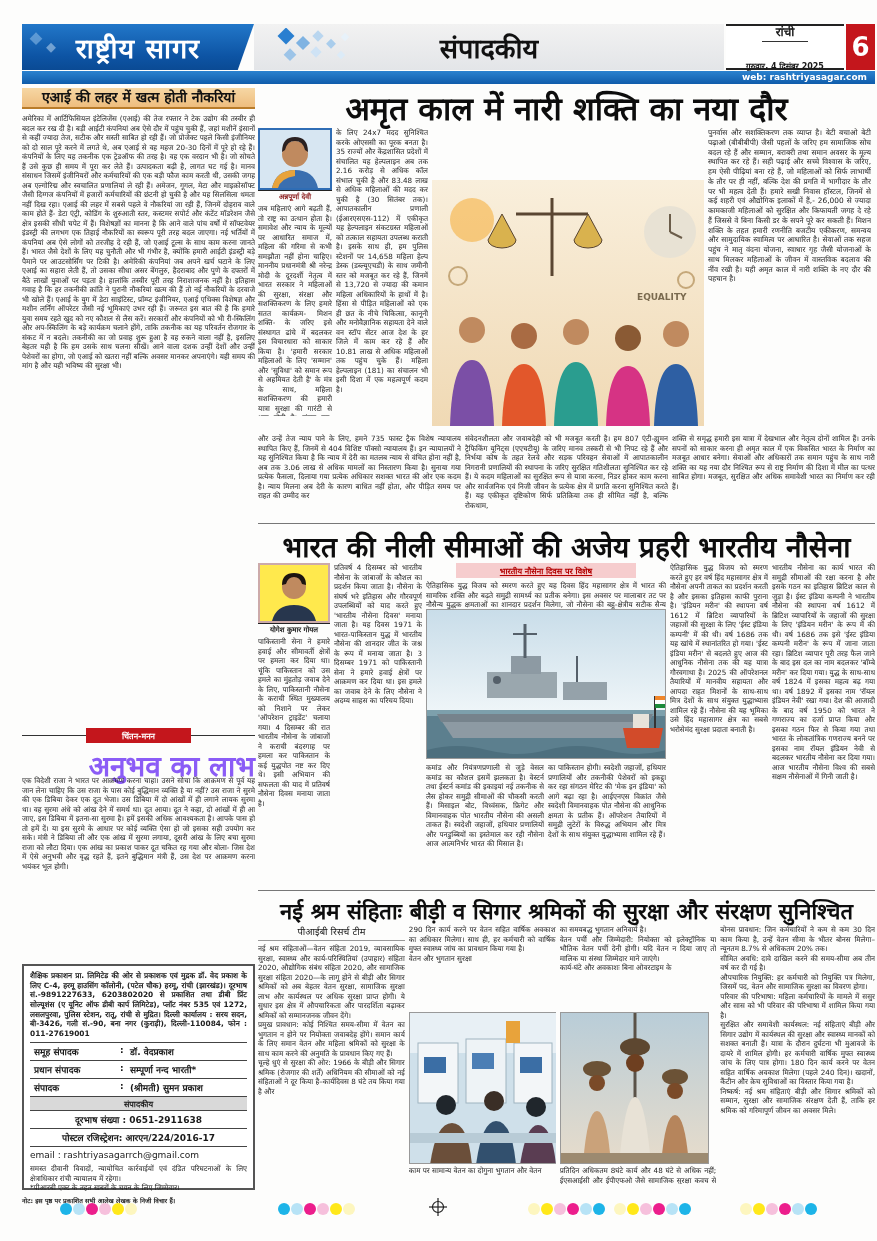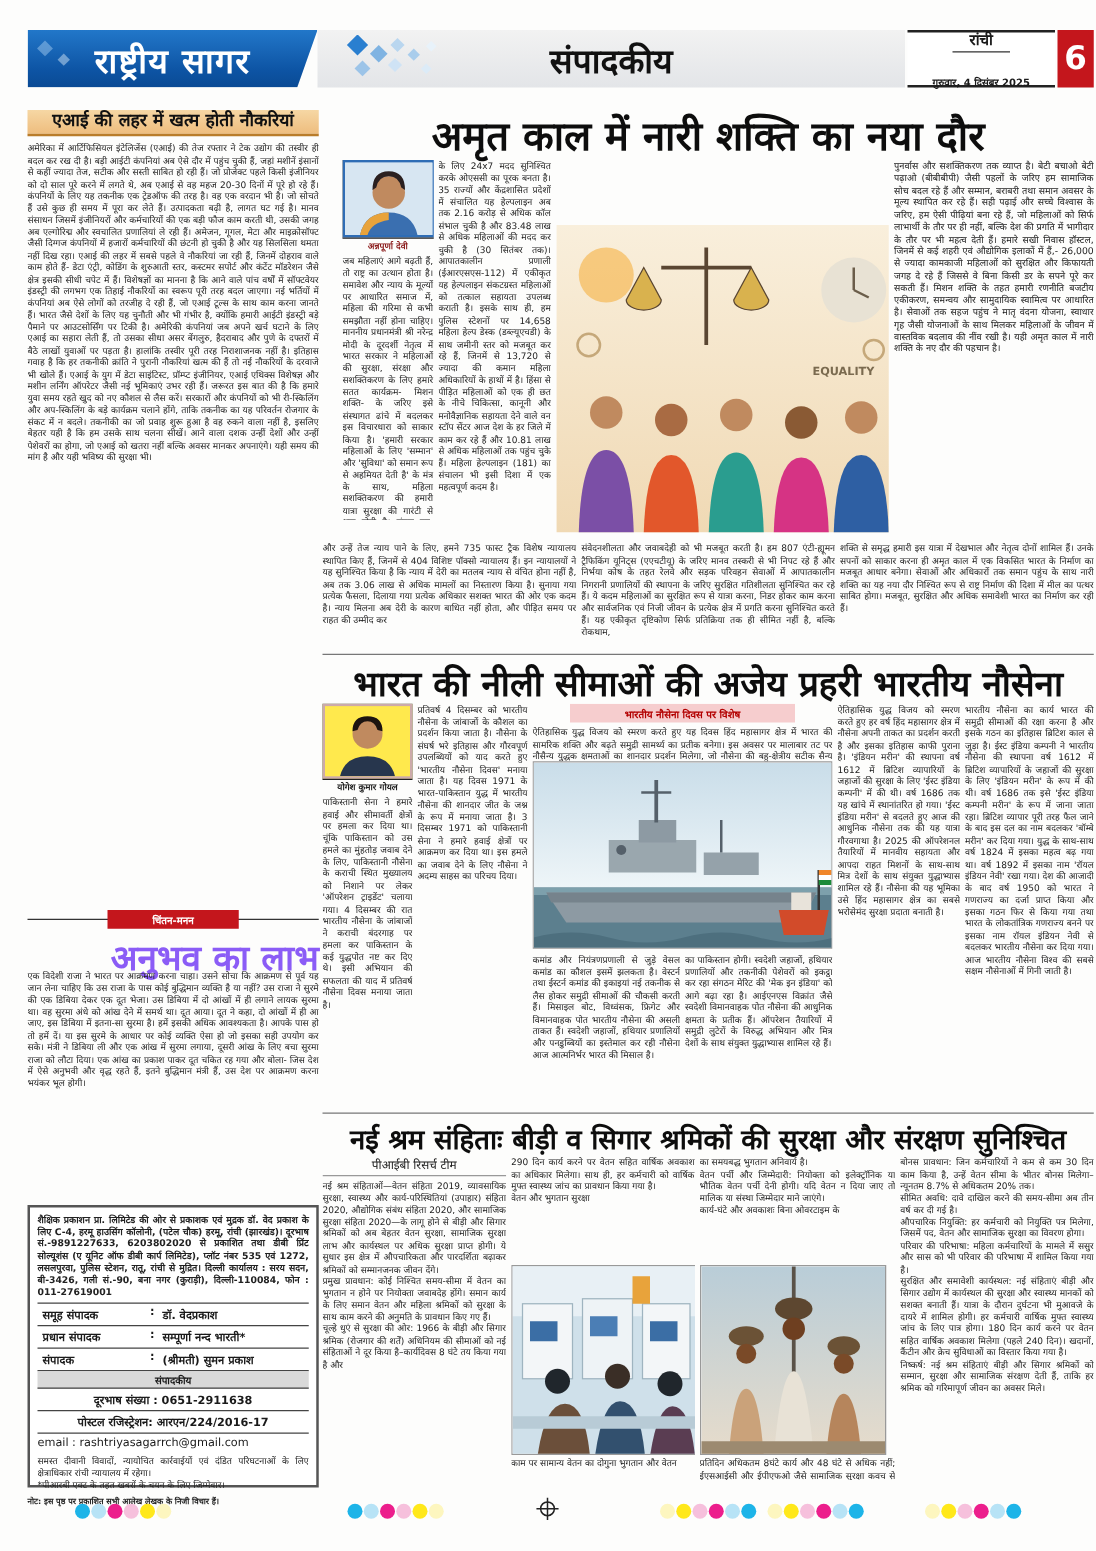--- a/index.html
+++ b/index.html
@@ -79,21 +79,21 @@
   .page-note { position:absolute; left:0; top:1108px; width:233px; font-size:6.4px; font-weight:bold; color:#222; }
   
   .article { position:absolute; left:258px; width:617px; }
   .a-headline { text-align:center; font-weight:bold; color:#0d0d0d; }
   .row { display:flex; }
   .gut { width:4px; flex:none; }
   .author-card { border:2px solid #2f6db5; outline:1px solid #222; background:#dce9f3; }
   .author-cap { text-align:center; font-size:7px; font-weight:bold; margin-top:2px; }
   .badge {
     background:#f6cdce; color:#b30000; font-size:8px; font-weight:bold;
-    text-align:center; padding:2px 4px; margin:0 auto 3px; width:180px;
+    text-align:center; padding:2px 4px; margin:0 auto 3px; width:180px;text-decoration:underline;
   }
   .photo-frame { border:1px solid #999; overflow:hidden; }
   .byline { text-align:center; font-size:9.5px; font-weight:normal; border-bottom:1px solid #999; margin-bottom:3px; padding-bottom:2px; }
   
   .dots { position:absolute; top:1203px; display:flex; }
   .dot { width:12px; height:12px; border-radius:50%; margin-right:1px; }
   .c-cy{background:#1db4e8}.c-lcy{background:#b7e3f6}.c-mg{background:#ec1e8c}
   .c-pk{background:#f6c0dc}.c-yl{background:#ffe81a}.c-lyl{background:#fdf6bf}
   .crosshair { position:absolute; left:429px; top:1198px; }
   .thin-rule { position:absolute; left:258px; top:890px; width:617px; border-top:1px solid #777; }
@@ -124,20 +124,21 @@
         <rect x="70" y="6" width="6" height="6" fill="#e8f2fa" transform="rotate(45 73 9)"></rect>
       </svg>
       <span class="section-title">संपादकीय</span>
     </div>
     <div class="hdr-city">
       <span class="city">रांची</span>
       <span class="date">गुरुवार, 4 दिसंबर 2025</span>
     </div>
     <div class="page-box">6</div>
   </div>
+  <div class="web-strip">web: rashtriyasagar.com</div>
 
   <div class="left-col">
     <div class="lh-box">एआई की लहर में खत्म होती नौकरियां</div>
     <div class="left-body body-text col">अमेरिका में आर्टिफिसियल इंटेलिजेंस (एआई) की तेज रफ्तार ने टेक उद्योग की तस्वीर ही बदल कर रख दी है। बड़ी आईटी कंपनियां अब ऐसे दौर में पहुंच चुकी हैं, जहां मशीनें इंसानों से कहीं ज्यादा तेज, सटीक और सस्ती साबित हो रही हैं। जो प्रोजेक्ट पहले किसी इंजीनियर को दो साल पूरे करने में लगते थे, अब एआई से वह महज 20-30 दिनों में पूरे हो रहे हैं। कंपनियों के लिए यह तकनीक एक ट्रेडऑफ की तरह है। वह एक वरदान भी है। जो सोचते हैं उसे कुछ ही समय में पूरा कर लेते हैं। उत्पादकता बढ़ी है, लागत घट गई है। मानव संसाधन जिसमें इंजीनियरों और कर्मचारियों की एक बड़ी फौज काम करती थी, उसकी जगह अब एल्गोरिद्म और स्वचालित प्रणालियां ले रही हैं। अमेजन, गूगल, मेटा और माइक्रोसॉफ्ट जैसी दिग्गज कंपनियों में हजारों कर्मचारियों की छंटनी हो चुकी है और यह सिलसिला थमता नहीं दिख रहा। एआई की लहर में सबसे पहले वे नौकरियां जा रही हैं, जिनमें दोहराव वाले काम होते हैं- डेटा एंट्री, कोडिंग के शुरुआती स्तर, कस्टमर सपोर्ट और कंटेंट मॉडरेशन जैसे क्षेत्र इसकी सीधी चपेट में हैं। विशेषज्ञों का मानना है कि आने वाले पांच वर्षों में सॉफ्टवेयर इंडस्ट्री की लगभग एक तिहाई नौकरियों का स्वरूप पूरी तरह बदल जाएगा। नई भर्तियों में कंपनियां अब ऐसे लोगों को तरजीह दे रही हैं, जो एआई टूल्स के साथ काम करना जानते हैं। भारत जैसे देशों के लिए यह चुनौती और भी गंभीर है, क्योंकि हमारी आईटी इंडस्ट्री बड़े पैमाने पर आउटसोर्सिंग पर टिकी है। अमेरिकी कंपनियां जब अपने खर्च घटाने के लिए एआई का सहारा लेती हैं, तो उसका सीधा असर बेंगलुरु, हैदराबाद और पुणे के दफ्तरों में बैठे लाखों युवाओं पर पड़ता है। हालांकि तस्वीर पूरी तरह निराशाजनक नहीं है। इतिहास गवाह है कि हर तकनीकी क्रांति ने पुरानी नौकरियां खत्म की हैं तो नई नौकरियों के दरवाजे भी खोले हैं। एआई के युग में डेटा साइंटिस्ट, प्रॉम्प्ट इंजीनियर, एआई एथिक्स विशेषज्ञ और मशीन लर्निंग ऑपरेटर जैसी नई भूमिकाएं उभर रही हैं। जरूरत इस बात की है कि हमारे युवा समय रहते खुद को नए कौशल से लैस करें। सरकारों और कंपनियों को भी री-स्किलिंग और अप-स्किलिंग के बड़े कार्यक्रम चलाने होंगे, ताकि तकनीक का यह परिवर्तन रोजगार के संकट में न बदले। तकनीकी का जो प्रवाह शुरू हुआ है वह रुकने वाला नहीं है, इसलिए बेहतर यही है कि हम उसके साथ चलना सीखें। आने वाला दशक उन्हीं देशों और उन्हीं पेशेवरों का होगा, जो एआई को खतरा नहीं बल्कि अवसर मानकर अपनाएंगे। यही समय की मांग है और यही भविष्य की सुरक्षा भी।</div>
 
     <div class="chintan-row">
       <span class="chintan-box">चिंतन-मनन</span>
     </div>
     <div class="anubhav-hl">अनुभव का लाभ</div>
     <div class="anubhav-body body-text col">एक विदेशी राजा ने भारत पर आक्रमण करना चाहा। उसने सोचा कि आक्रमण से पूर्व यह जान लेना चाहिए कि उस राजा के पास कोई बुद्धिमान व्यक्ति है या नहीं? उस राजा ने सुरमे की एक डिबिया देकर एक दूत भेजा। उस डिबिया में दो आंखों में ही लगाने लायक सुरमा था। वह सुरमा अंधे को आंख देने में समर्थ था। दूत आया। दूत ने कहा, दो आंखों में ही आ जाए, इस डिबिया में इतना-सा सुरमा है। हमें इसकी अधिक आवश्यकता है। आपके पास हो तो हमें दें। या इस सुरमे के आधार पर कोई व्यक्ति ऐसा हो जो इसका सही उपयोग कर सके। मंत्री ने डिबिया ली और एक आंख में सुरमा लगाया, दूसरी आंख के लिए बचा सुरमा राजा को लौटा दिया। एक आंख का प्रकाश पाकर दूत चकित रह गया और बोला- जिस देश में ऐसे अनुभवी और वृद्ध रहते हैं, इतने बुद्धिमान मंत्री हैं, उस देश पर आक्रमण करना भयंकर भूल होगी।</div>
@@ -167,21 +168,21 @@
       <div class="pub-email">email : rashtriyasagarrch@gmail.com</div>
       <div class="pub-legal body-text">समस्त दीवानी विवादों, न्यायोचित कार्रवाईयों एवं दंडित परिघटनाओं के लिए क्षेत्राधिकार रांची न्यायालय में रहेगा।
 *पीआरबी एक्ट के तहत खबरों के चयन के लिए जिम्मेवार।</div>
     </div>
     <div class="page-note">नोट: इस पृष्ठ पर प्रकाशित सभी आलेख लेखक के निजी विचार हैं।</div>
   </div>
 
   <div class="article" style="top:86px; height:434px;">
     <div class="a-headline" style="font-size:32px; height:42px;">अमृत काल में नारी शक्ति का नया दौर</div>
     <div class="row" style="height:300px;">
-      <div class="col" style="width:74px;margin-left:16px;">
+      <div class="col" style="width:74px;">
         <div class="author-card" style="width:74px;height:62px;">
           <svg width="70" height="58" viewBox="0 0 70 58">
             <rect width="70" height="58" fill="#d7e6f2"></rect>
             <circle cx="35" cy="24" r="13" fill="#c08a5f"></circle>
             <path d="M22 22 q0-15 13-15 q13 0 13 15 l-3-2 q-2-9-10-9 q-8 0-10 9 z" fill="#2a2020"></path>
             <path d="M12 58 q4-18 23-18 q19 0 23 18 z" fill="#3a6fb0"></path>
             <path d="M12 58 q4-18 23-18 l0 6 q-14 2-17 12 z" fill="#e8a33b"></path>
           </svg>
         </div>
         <div class="author-cap" style="color:#8a1a1a;">अन्नपूर्णा देवी</div>

